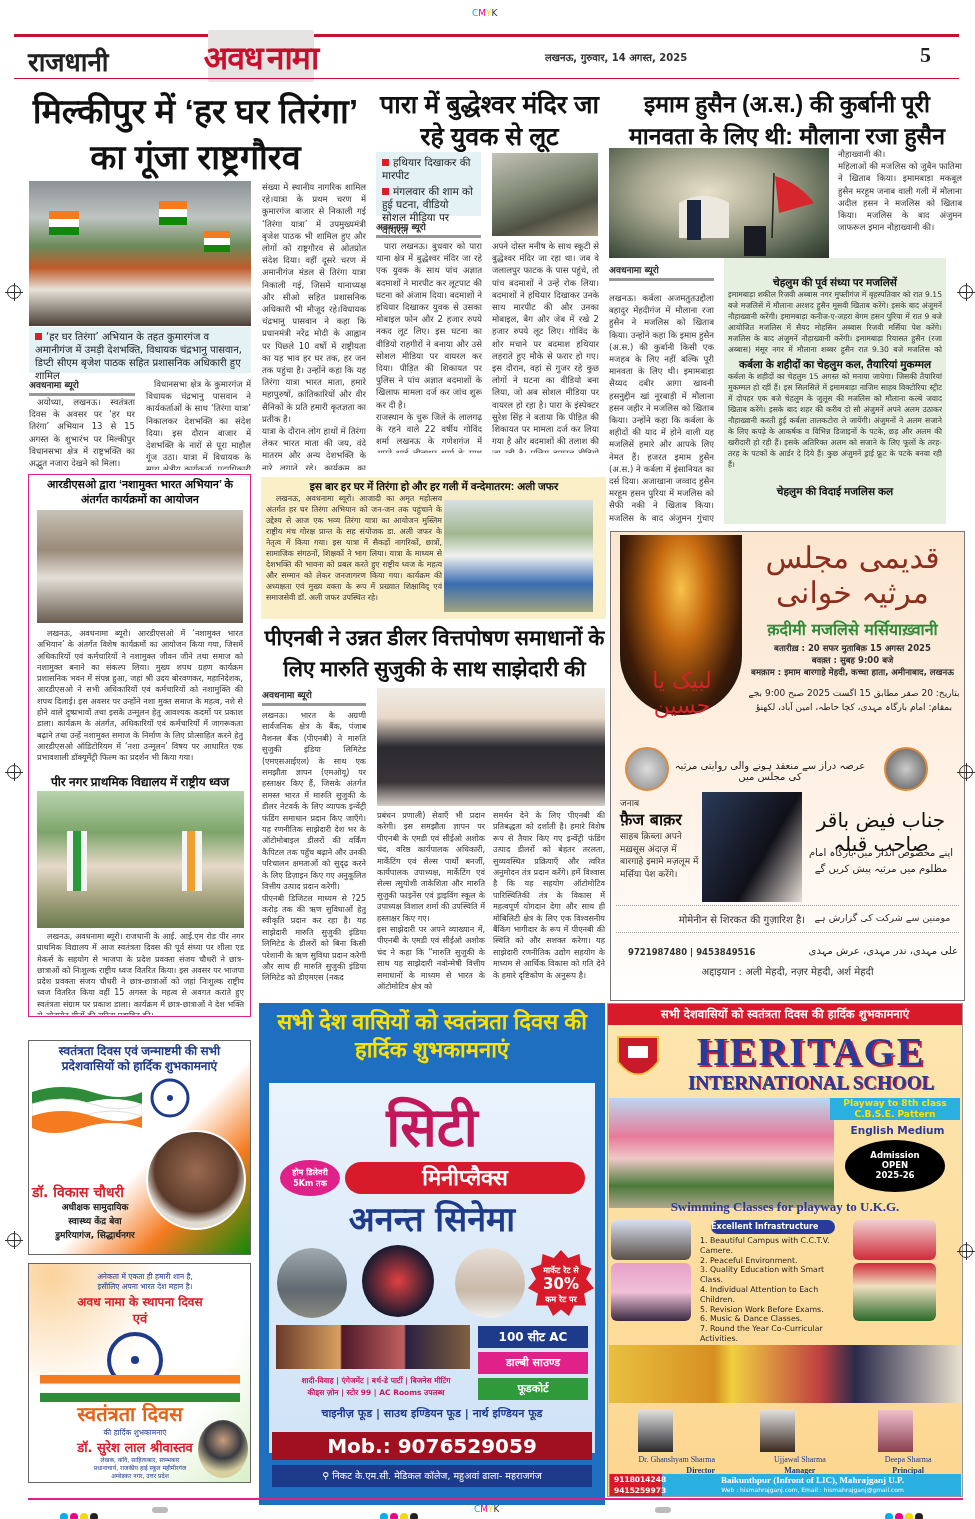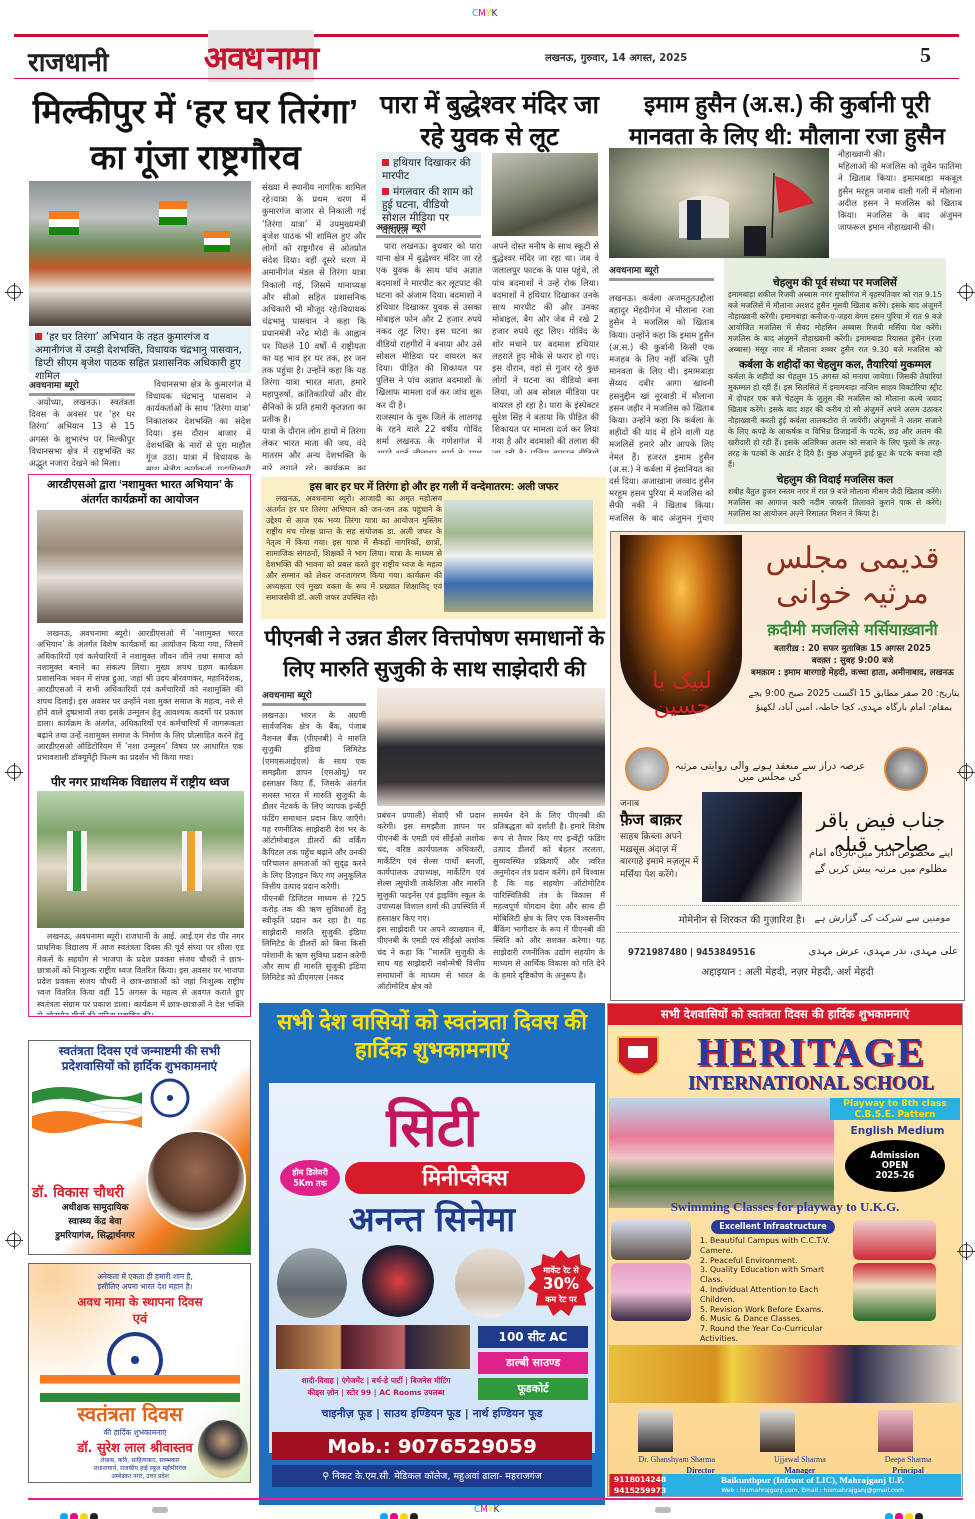--- a/index.html
+++ b/index.html
@@ -88,22 +88,21 @@
 </div>
 <div class="abs col-text" style="left:838px;top:148px;width:124px;height:110px;white-space:pre-line">नौहाख्वानी की।
 महिलाओं की मजलिस को जुबैन फातिमा ने खिताब किया। इमामबाड़ा मकबूल हुसैन मरहूम जनाब वाली गली में मौलाना अदील हसन ने मजलिस को खिताब किया। मजलिस के बाद अंजुमन जाफरूल इमान नौहाख्वानी की।</div>
 <div class="abs byline" style="left:609px;top:263px;width:105px;border-bottom:3px solid #999">अवधनामा ब्यूरो</div>
 <div class="abs col-text" style="left:609px;top:292px;width:105px;height:232px">लखनऊ। कर्बला अजमतुतउद्दौला बहादुर मेंहदीगंज में मौलाना रजा हुसैन ने मजलिस को खिताब किया। उन्होंने कहा कि इमाम हुसैन (अ.स.) की कुर्बानी किसी एक मजहब के लिए नहीं बल्कि पूरी मानवता के लिए थी। इमामबाड़ा सैय्यद दबीर आगा खावनी हसनुद्दीन खां नूरबाड़ी में मौलाना हसन जहीर ने मजलिस को खिताब किया। उन्होंने कहा कि कर्बला के शहीदों की याद में होने वाली यह मजलिसें हमारे और आपके लिए नेमत हैं। हजरत इमाम हुसैन (अ.स.) ने कर्बला में इंसानियत का दर्स दिया। अजाखाना जव्वाद हुसैन मरहूम हसन पुरिया में मजलिस को सैफी नकी ने खिताब किया। मजलिस के बाद अंजुमन गुंचाए मजलूमिया ने</div>
 <div class="abs boxed-green" style="left:724px;top:258px;width:222px;height:266px;padding:18px 4px">
   <div class="headline" style="font-size:10.5px;line-height:13px">चेहलुम की पूर्व संध्या पर मजलिसें</div>
   <div class="col-text" style="font-size:7.6px;line-height:11px;height:66px">इमामबाड़ा शकील रिजवी अब्बास नगर मुफ्तीगंज में बृहस्पतिवार को रात 9.15 बजे मजलिसें में मौलाना अरशद हुसैन मूसवी खिताब करेंगे। इसके बाद अंजुमनें नौहाख्वानी करेंगी। इमामबाड़ा कनीज-ए-जहरा बेगम हसन पुरिया में रात 9 बजे आयोजित मजलिस में सैयद मोहसिन अब्बास रिजवी मर्सिया पेश करेंगे। मजलिस के बाद अंजुमनें नौहाख्वानी करेंगी। इमामबाड़ा रियासत हुसैन (रजा अब्बास) मंसूर नगर में मौलाना शब्बर हुसैन रात 9.30 बजे मजलिस को खिताब करेंगे। महिलाओं की मजलिस चेहलुम को सुबह 11 बजे होगी।</div>
   <div class="headline" style="font-size:10.5px;line-height:13px;margin-top:3px">कर्बला के शहीदों का चेहलुम कल, तैयारियां मुकम्मल</div>
   <div class="col-text" style="font-size:7.6px;line-height:11px;height:99px">कर्बला के शहीदों का चेहलुम 15 अगस्त को मनाया जायेगा। जिसकी तैयारियां मुकम्मल हो रहीं हैं। इस सिलसिले में इमामबाड़ा नाजिम साहब विक्टोरिया स्ट्रीट में दोपहर एक बजे चेहलुम के जुलूस की मजलिस को मौलाना कल्बे जवाद खिताब करेंगे। इसके बाद शहर की करीब दो सौ अंजुमनें अपने अलम उठाकर नौहाख्वानी करती हुई कर्बला तालकटोरा ले जायेंगी। अंजुमनों ने अलम सजाने के लिए कपड़े के आकर्षक व विभिन्न डिजाइनों के पटके, छड़ और अलम की खरीदारी हो रही हैं। इसके अतिरिक्त अलम को सजाने के लिए फूलों के तरह-तरह के पटकों के आर्डर दे दिये हैं। कुछ अंजुमनें ड्राई फ्रूट के पटके बनवा रही हैं।</div>
-  <div class="headline" style="font-size:10.5px;line-height:13px;margin-top:3px">चेहलुम की विदाई मजलिस कल</div>
-  <div class="col-text" style="font-size:7.6px;line-height:11px;height:33px">शबीह बैतुल हुजन रुस्तम नगर में रात 9 बजे मौलाना मीसम जैदी खिताब करेंगे। मजलिस का आगाज कारी नदीम जाफरी तिलावते कुराने पाक से करेंगे। मजलिस का आयोजन अज़्ने रिसालत मिशन ने किया है।</div>
+  <div class="headline" style="font-size:10.5px;line-height:13px;margin-top:15px">चेहलुम की विदाई मजलिस कल</div>
 </div>
 
 <div class="abs" style="left:28px;top:474px;width:223px;height:543px;border:1.5px solid #e0218a"></div>
 <div class="abs headline" style="left:34px;top:477px;width:212px;font-size:11px;line-height:15px">आरडीएसओ द्वारा ‘नशामुक्त भारत अभियान’ के अंतर्गत कार्यक्रमों का आयोजन</div>
 <div class="abs photo" style="left:37px;top:510px;width:206px;height:113px;background:linear-gradient(180deg,#c8c2b6 0%,#9a8a78 35%,#e4e0d8 60%,#6a5c50 100%)"></div>
 <div class="abs col-text" style="left:37px;top:628px;width:206px;height:150px;font-size:8px;line-height:11.3px;text-indent:10px">लखनऊ, अवधनामा ब्यूरो। आरडीएसओ में ‘नशामुक्त भारत अभियान’ के अंतर्गत विशेष कार्यक्रमों का आयोजन किया गया, जिसमें अधिकारियों एवं कर्मचारियों ने नशामुक्त जीवन जीने तथा समाज को नशामुक्त बनाने का संकल्प लिया। मुख्य शपथ ग्रहण कार्यक्रम प्रशासनिक भवन में संपन्न हुआ, जहां श्री उदय बोरवणकर, महानिदेशक, आरडीएसओ ने सभी अधिकारियों एवं कर्मचारियों को नशामुक्ति की शपथ दिलाई। इस अवसर पर उन्होंने नशा मुक्त समाज के महत्व, नशे से होने वाले दुष्प्रभावों तथा इसके उन्मूलन हेतु आवश्यक कदमों पर प्रकाश डाला। कार्यक्रम के अंतर्गत, अधिकारियों एवं कर्मचारियों में जागरूकता बढ़ाने तथा उन्हें नशामुक्त समाज के निर्माण के लिए प्रोत्साहित करने हेतु आरडीएसओ ऑडिटोरियम में ‘नशा उन्मूलन’ विषय पर आधारित एक प्रभावशाली डॉक्यूमेंट्री फिल्म का प्रदर्शन भी किया गया।</div>
 <div class="abs headline" style="left:34px;top:774px;width:212px;font-size:12px;line-height:16px">पीर नगर प्राथमिक विद्यालय में राष्ट्रीय ध्वज वितरित</div>
 <div class="abs photo" style="left:37px;top:791px;width:207px;height:137px;background:linear-gradient(180deg,#b8d4b0 0%,#7da56a 30%,#e6d9c8 55%,#a0a07a 80%,#6b7a4f 100%)">
   <svg width="207" height="137">
       <rect x="30" y="40" width="20" height="60" fill="#f5f5f5"></rect>
@@ -247,21 +246,21 @@
   </div>
 <div class="abs" style="left:835px;top:1124px;width:125px;font-size:10.5px;font-weight:bold;color:#2a3a9a;text-align:center">English Medium</div>
 <div class="abs" style="left:845px;top:1140px;width:100px;height:52px;background:#000000;border-radius:50%;color:#fff;font-size:8.5px;font-weight:bold;text-align:center;line-height:10px;padding-top:10px">
   <div>Admission</div>
   <div>OPEN</div>
   <div>2025-26</div>
 </div>
 <div class="abs" style="left:609px;top:1199px;width:352px;font-size:13px;font-weight:bold;color:#2a3a9a;text-align:center;font-family:'Liberation Serif',serif">Swimming Classes for playway to U.K.G.</div>
 <div class="abs" style="left:611px;top:1220px;width:80px;height:40px;border-radius:6px;background:linear-gradient(180deg,#d8e0f0,#5a5048)"></div>
 <div class="abs" style="left:611px;top:1263px;width:80px;height:58px;border-radius:6px;background:linear-gradient(180deg,#e8a0c8,#f0c0d8 50%,#3a2a40)"></div>
-<div class="abs" style="left:711px;top:1220px;width:124px;height:14px;background:#2a3a9a;border-radius:7px;color:#fff;font-size:8px;font-weight:bold;text-align:center;line-height:14px">Excellent Infrastructure</div>
+<div class="abs" style="left:711px;top:1220px;width:124px;height:14px;background:#2a3a9a;border-radius:7px;color:#fff;font-size:8px;font-weight:bold;line-height:14px">Excellent Infrastructure</div>
 <div class="abs" id="infra-list" style="left:700px;top:1236px;width:148px;font-size:7.8px;line-height:9.8px;color:#222">
     <div>1. Beautiful Campus with C.C.T.V. Camere.</div>
     <div>2. Peaceful Environment.</div>
     <div>3. Quality Education with Smart Class.</div>
     <div>4. Individual Attention to Each Children.</div>
     <div>5. Revision Work Before Exams.</div>
     <div>6. Music &amp; Dance Classes.</div>
     <div>7. Round the Year Co-Curricular Activities.</div>
     <div>8. Flexible Transport Facility.</div>
   </div>

